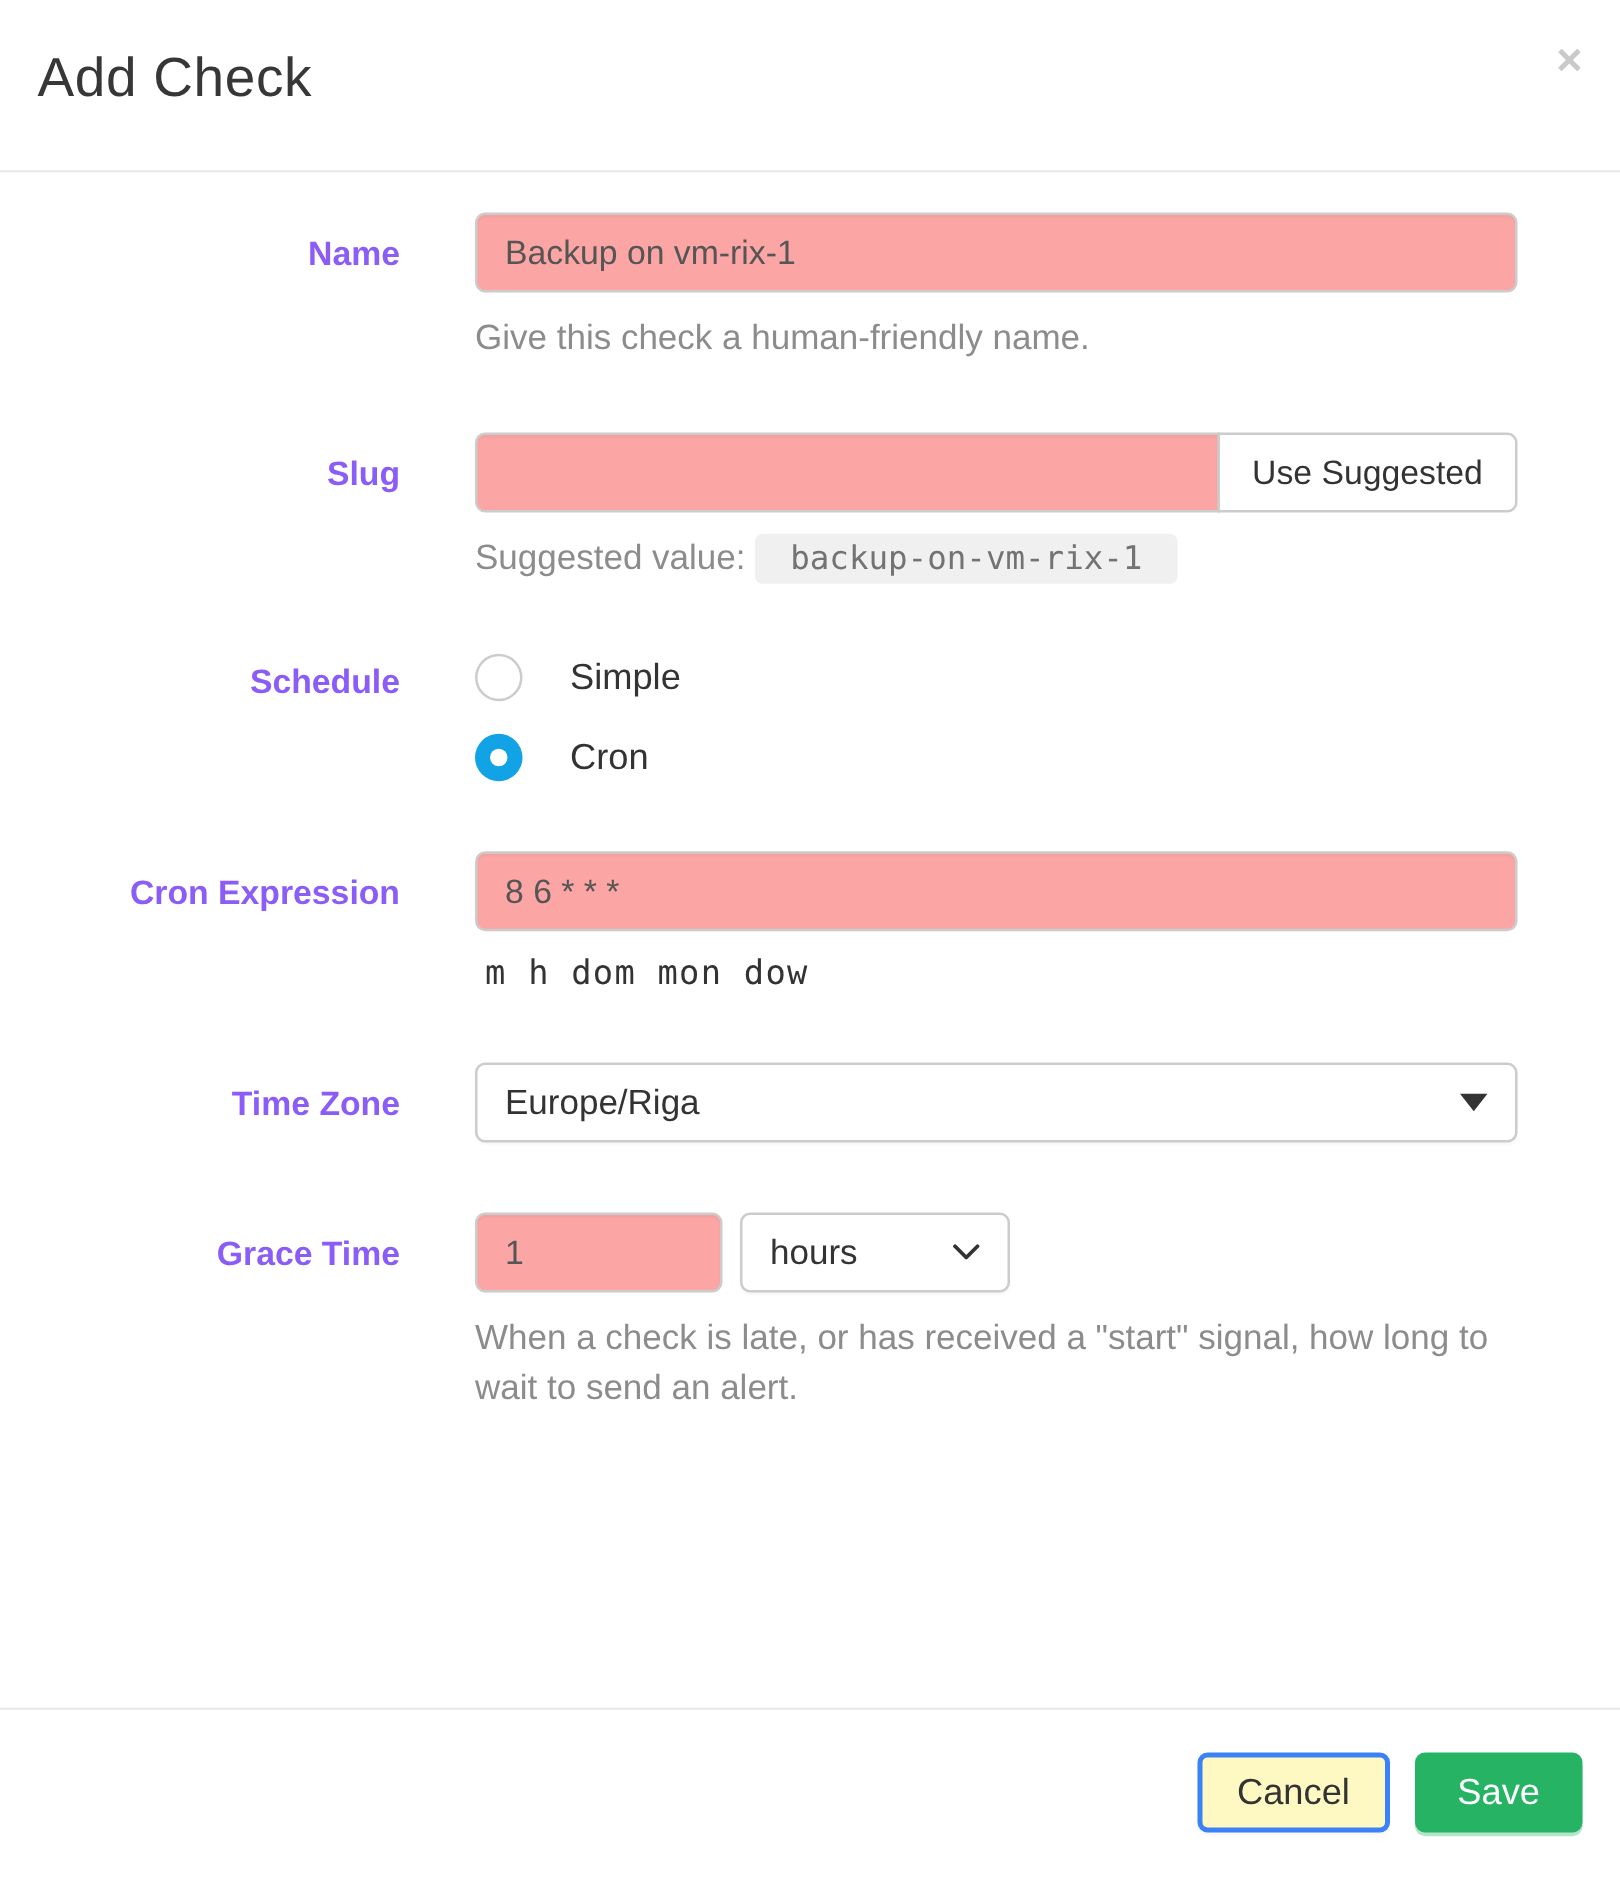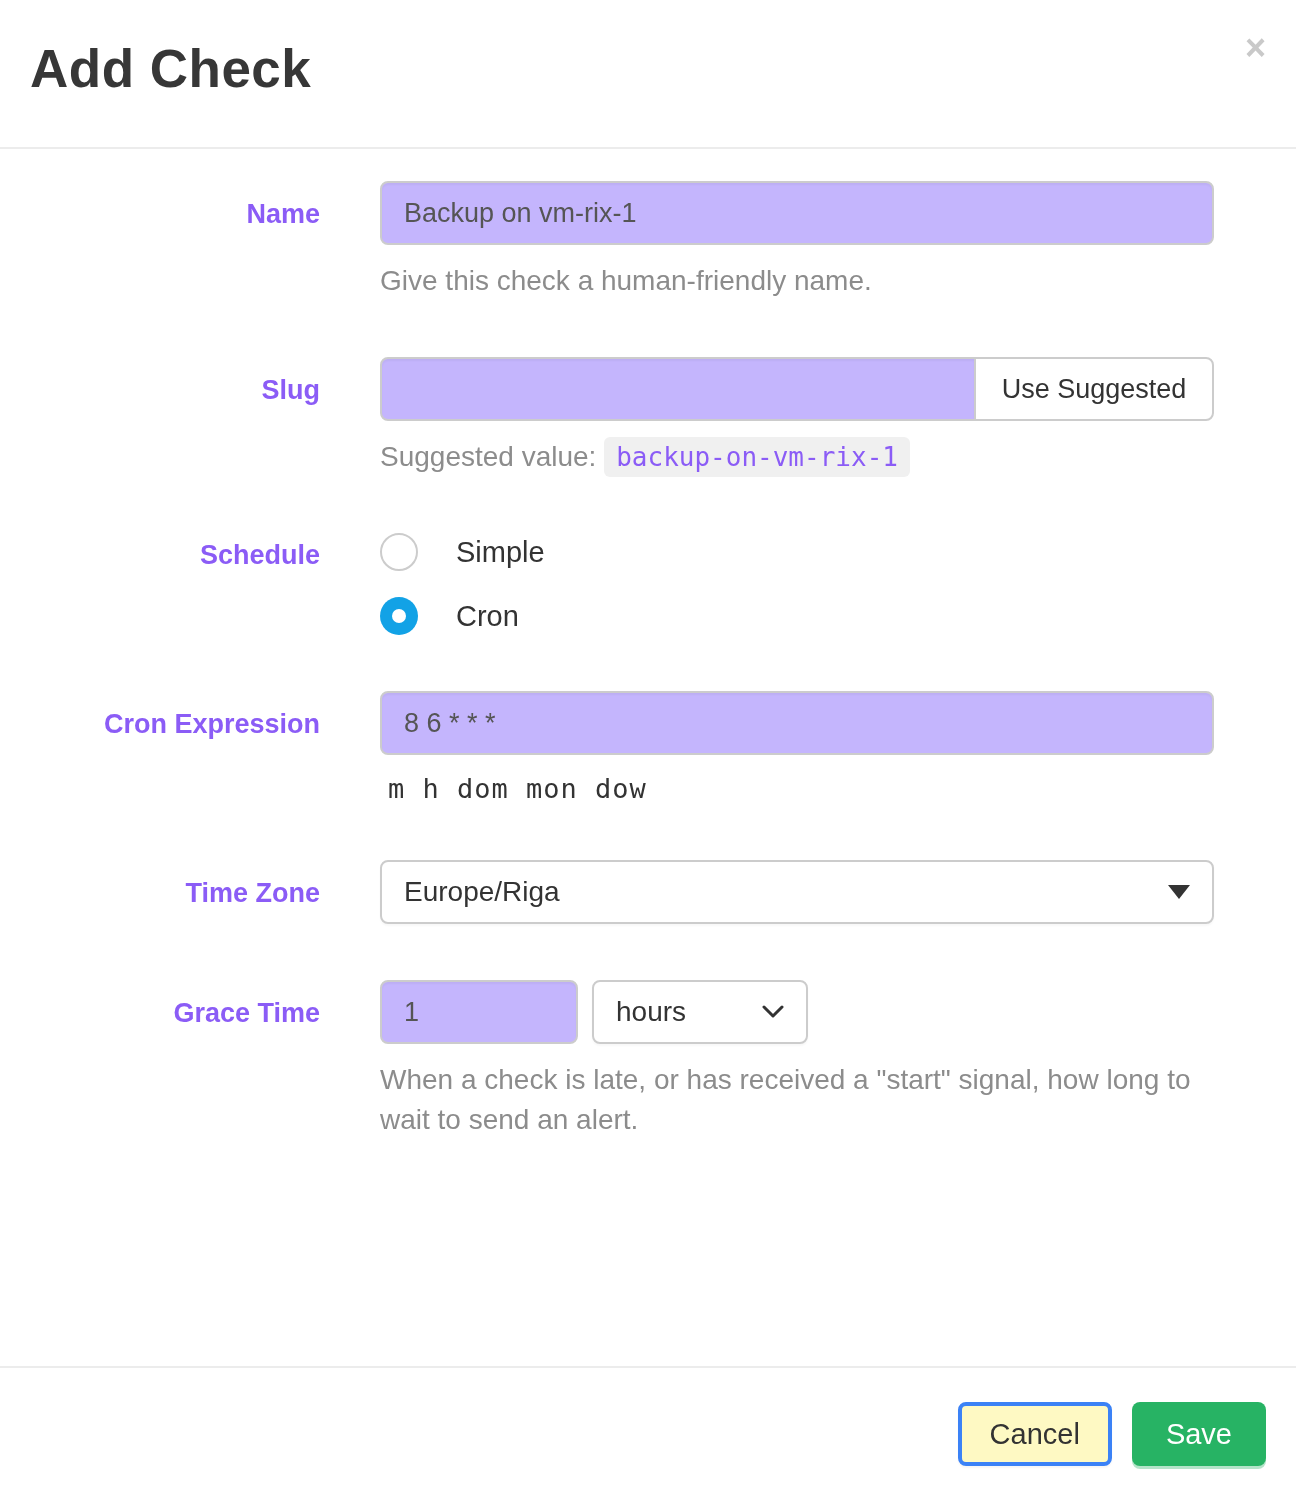--- a/index.html
+++ b/index.html
@@ -7,21 +7,21 @@
   body {
     width: 1296px; min-height: 1502px;
     font-family: "Liberation Sans", sans-serif;
     color: #333;
     position: relative;
   }
   .modal { width: 1296px; min-height: 1502px; background: #fff; display: flex; flex-direction: column; }
 
   
   .modal-header { position: relative; padding: 38px 36px 48px 30px; border-bottom: 2px solid #ececec; }
-  .modal-title { font-size: 53px; font-weight: 700; color: #373737; letter-spacing: 0.5px; }
+  .modal-title { font-size: 44px; font-weight: 400; color: #373737; letter-spacing: 0.5px; }
   .close-btn {
     position: absolute; top: 30px; right: 30px;
     font-size: 36px; font-weight: 700; color: #c9c9c9; line-height: 1;
     cursor: pointer; user-select: none;
   }
 
   
   .modal-body { padding: 32px 82px 70px 0; flex: 1; }
   .form-group { display: flex; margin-bottom: 56px; }
   .form-group:last-child { margin-bottom: 0; justify-content: flex-end; }
@@ -30,38 +30,38 @@
     font-size: 27px; font-weight: 700; color: #8b5cf6;
     padding-top: 17px; line-height: 1.2;
   }
   .controls { width: 834px; margin-left: 60px; }
 
   .text-input {
     width: 100%; height: 64px;
     border: 2px solid #ccc; border-radius: 8px;
     padding: 0 22px; font-size: 27px; color: #555;
     font-family: "Liberation Sans", sans-serif;
-    background: #c4b5fd; outline: none;
+    background: #fca5a5; outline: none;
     box-shadow: inset 0 2px 2px rgba(0,0,0,0.04);
   }
   .help-text { margin-top: 16px; font-size: 28px; color: #8c8c8c; line-height: 40px; }
 
   
   .input-group { display: flex; width: 100%; }
   .input-group .text-input { flex: 1; border-top-right-radius: 0; border-bottom-right-radius: 0; }
   .addon-btn {
     flex: 0 0 240px; height: 64px; margin-left: -2px;
     border: 2px solid #ccc; border-radius: 0 8px 8px 0;
     background: #fff; font-size: 27px; color: #333;
     font-family: "Liberation Sans", sans-serif; cursor: pointer;
   }
   .code-chip {
     font-family: "DejaVu Sans Mono", monospace;
-    font-size: 26px; color: #8b5cf6;
-    background: #f0f0f0; border-radius: 6px; padding: 5px 12px;
+    font-size: 26px; color: #737373;
+    background: #f0f0f0; border-radius: 6px; padding: 5px 28px;
   }
 
   
   .radio-option { display: flex; align-items: center; margin-bottom: 26px; cursor: pointer; gap: 12px; }
   .radio-option:last-child { margin-bottom: 0; }
   .radio-circle {
     width: 38px; height: 38px; border-radius: 50%;
     border: 2px solid #ccc; background: #fff;
     display: inline-flex; align-items: center; justify-content: center;
     flex: 0 0 38px;

